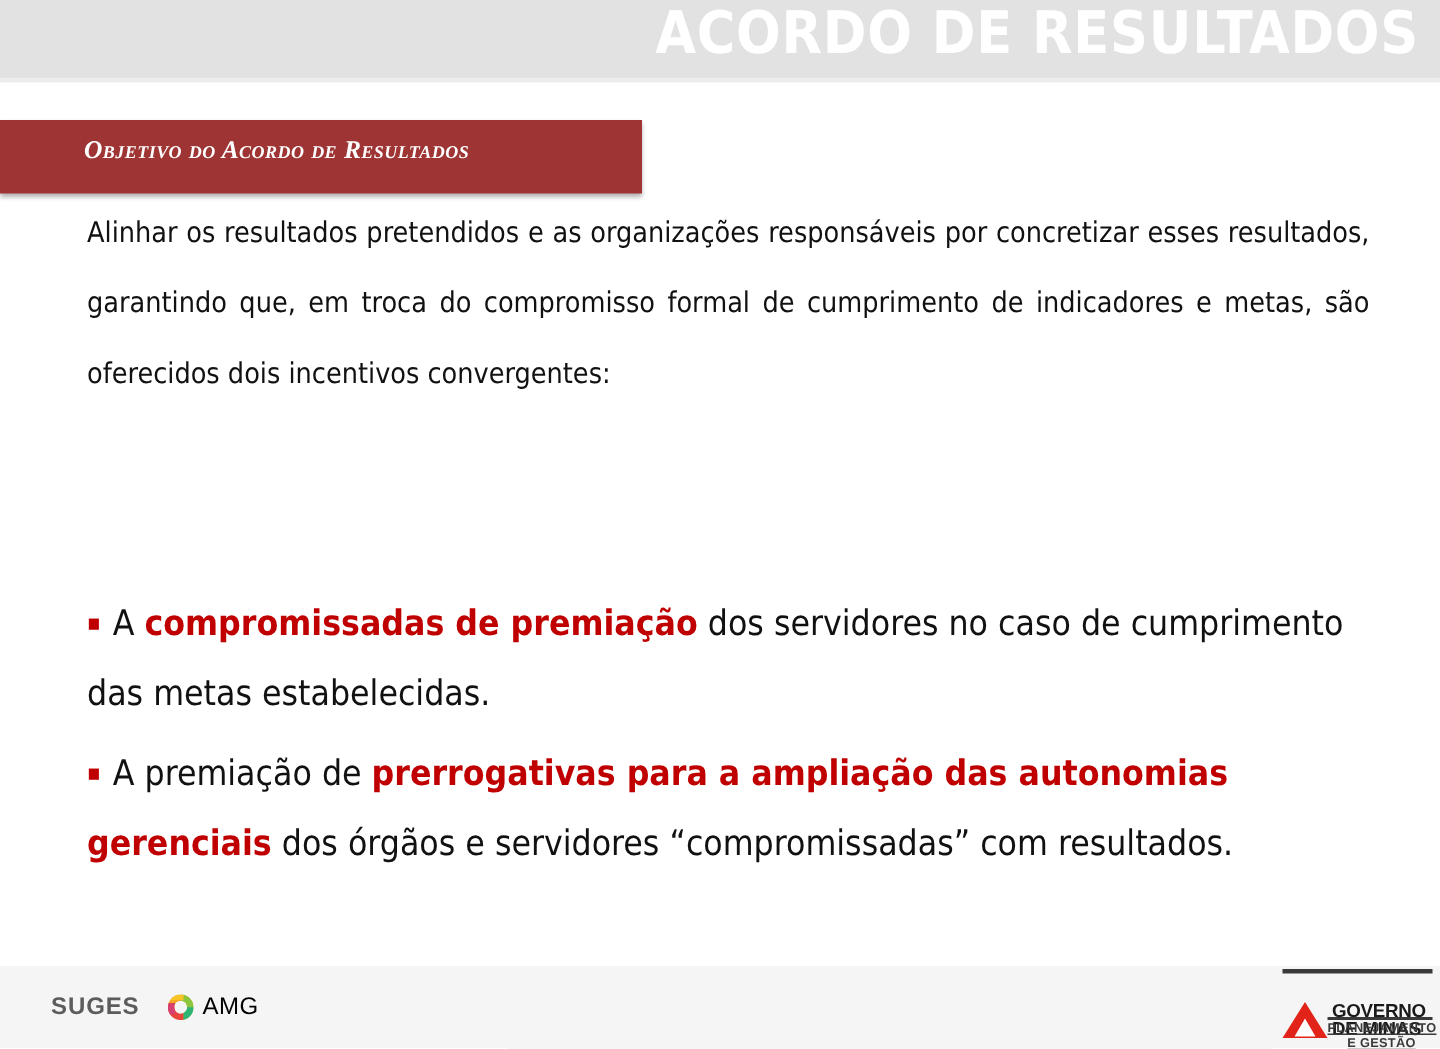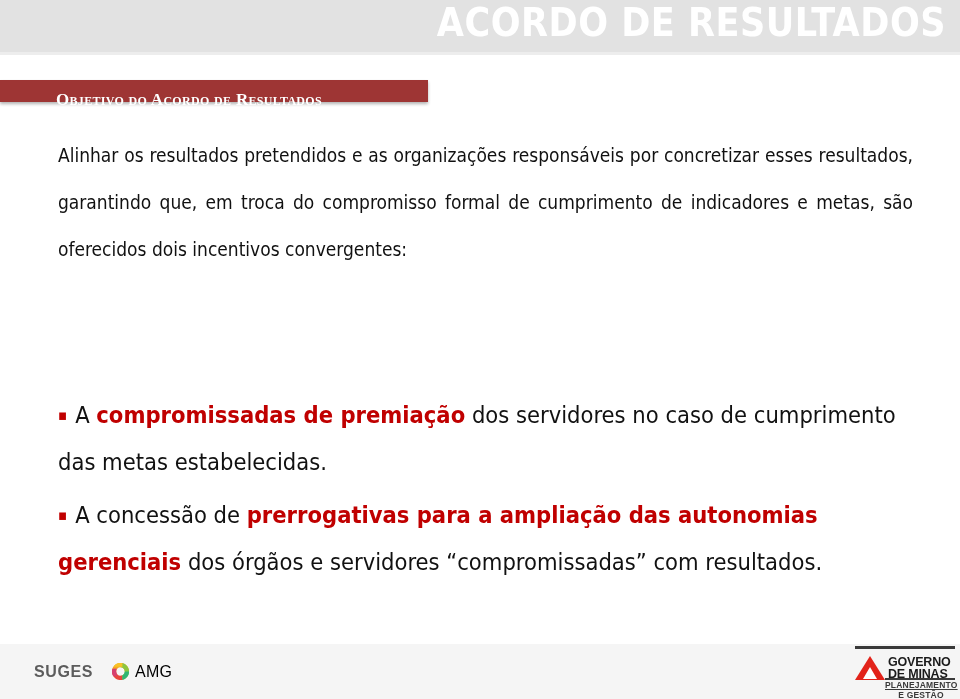--- a/index.html
+++ b/index.html
@@ -46,24 +46,25 @@
     line-height: 52px;
     text-align: right;
   }
 
   
   .section-banner {
     position: absolute;
     left: 0;
     top: 80px;
     width: 428px;
-    height: 22px;
+    height: 49px;
     background: #9e3534;
     box-shadow: 0 2px 3px rgba(0,0,0,0.30);
     box-sizing: border-box;
+    font-style: italic;
   }
   .section-banner-label {
     position: absolute;
     left: 56px;
     top: 0;
     height: 40px;
     line-height: 40px;
     color: #ffffff;
     font-family: "Liberation Serif", "DejaVu Serif", serif;
     font-weight: bold;
@@ -173,21 +174,21 @@
     position: absolute;
     left: 0;
     top: 2px;
     width: 100px;
     height: 3px;
     background: #3a3a3a;
   }
   .gov-main {
     position: absolute;
     left: 0;
-    top: 12px;
+    top: 24px;
     display: flex;
     align-items: center;
     gap: 3px;
   }
   .gov-triangle {
     width: 0;
     height: 0;
     border-left: 15px solid transparent;
     border-right: 15px solid transparent;
     border-bottom: 24px solid #e2231a;
@@ -256,21 +257,21 @@
 </div>
 
 <div class="bullet-block bullet-1">
   <p class="bullet-text">
     <span class="bullet-marker">▪</span><span>A </span><span class="hl">compromissadas de premiação</span><span> dos servidores no caso de cumprimento das metas estabelecidas.</span>
   </p>
 </div>
 
 <div class="bullet-block bullet-2">
   <p class="bullet-text">
-    <span class="bullet-marker">▪</span><span>A concessão de </span><span class="hl">prerrogativas para a ampliação das autonomias gerenciais</span><span> dos órgãos e servidores “compromissadas”  com resultados.</span>
+    <span class="bullet-marker">▪</span><span>A premiação de </span><span class="hl">prerrogativas para a ampliação das autonomias gerenciais</span><span> dos órgãos e servidores “compromissadas”  com resultados.</span>
   </p>
 </div>
 
 <div class="footer">
   <div class="footer-left">
     <span class="suges-word">SUGES</span>
     <span class="amg-logo">
       <span class="amg-mark">
         <svg width="19" height="19" viewBox="0 0 40 40" xmlns="http://www.w3.org/2000/svg">
           <defs>

